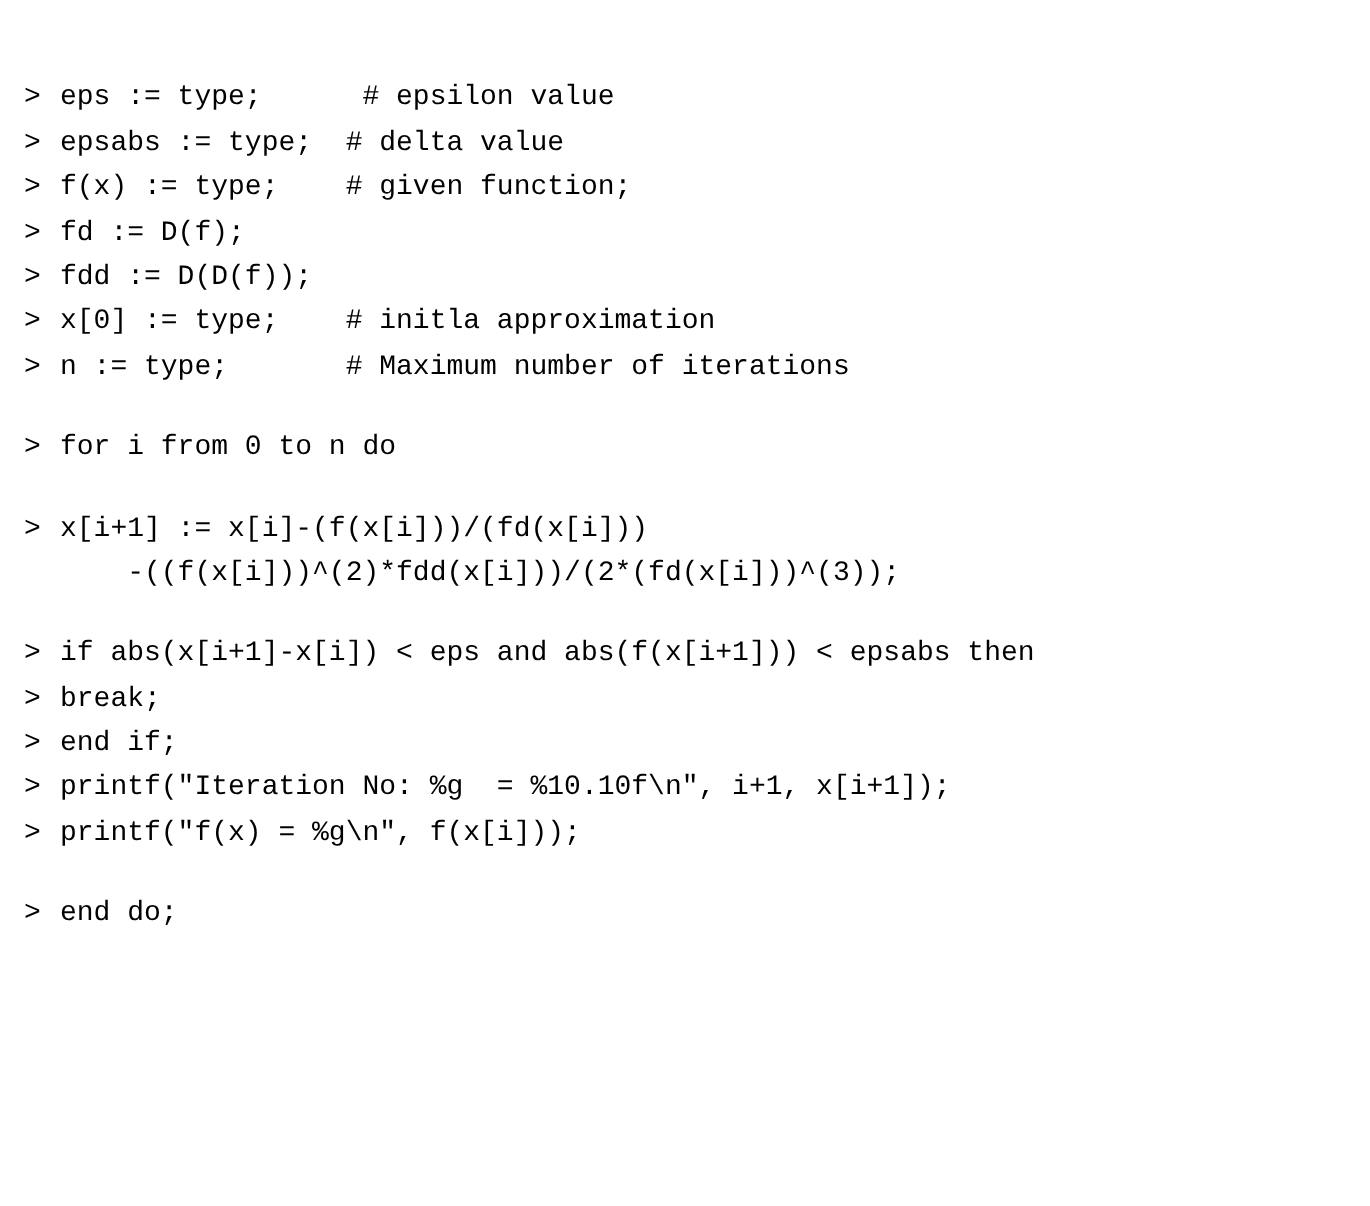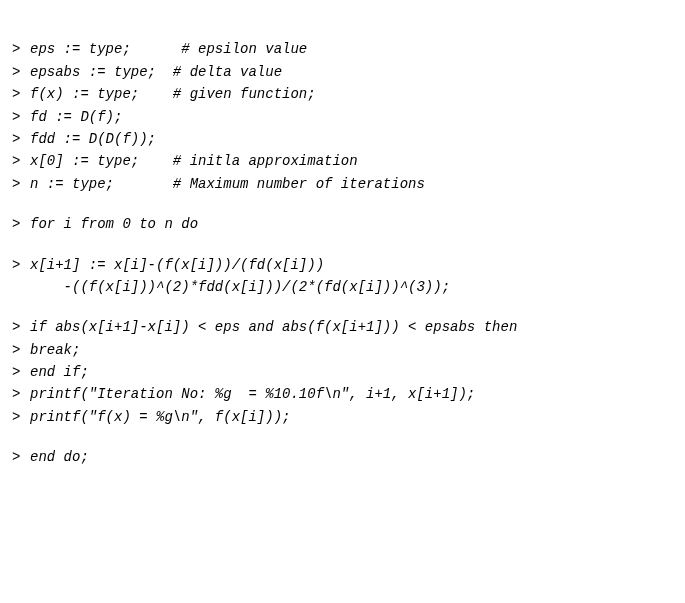--- a/index.html
+++ b/index.html
@@ -31,21 +31,20 @@
 
     .prompt {
       color: #000000;
       margin-right: 4px;
       flex-shrink: 0;
       width: 14px;
     }
 
     .code-content {
       flex: 1;
-      font-style: italic;
     }
 
     .empty-line {
       height: 18px;
     }
   </style>
 </head>
 <body>
 
 <div class="code-block">

